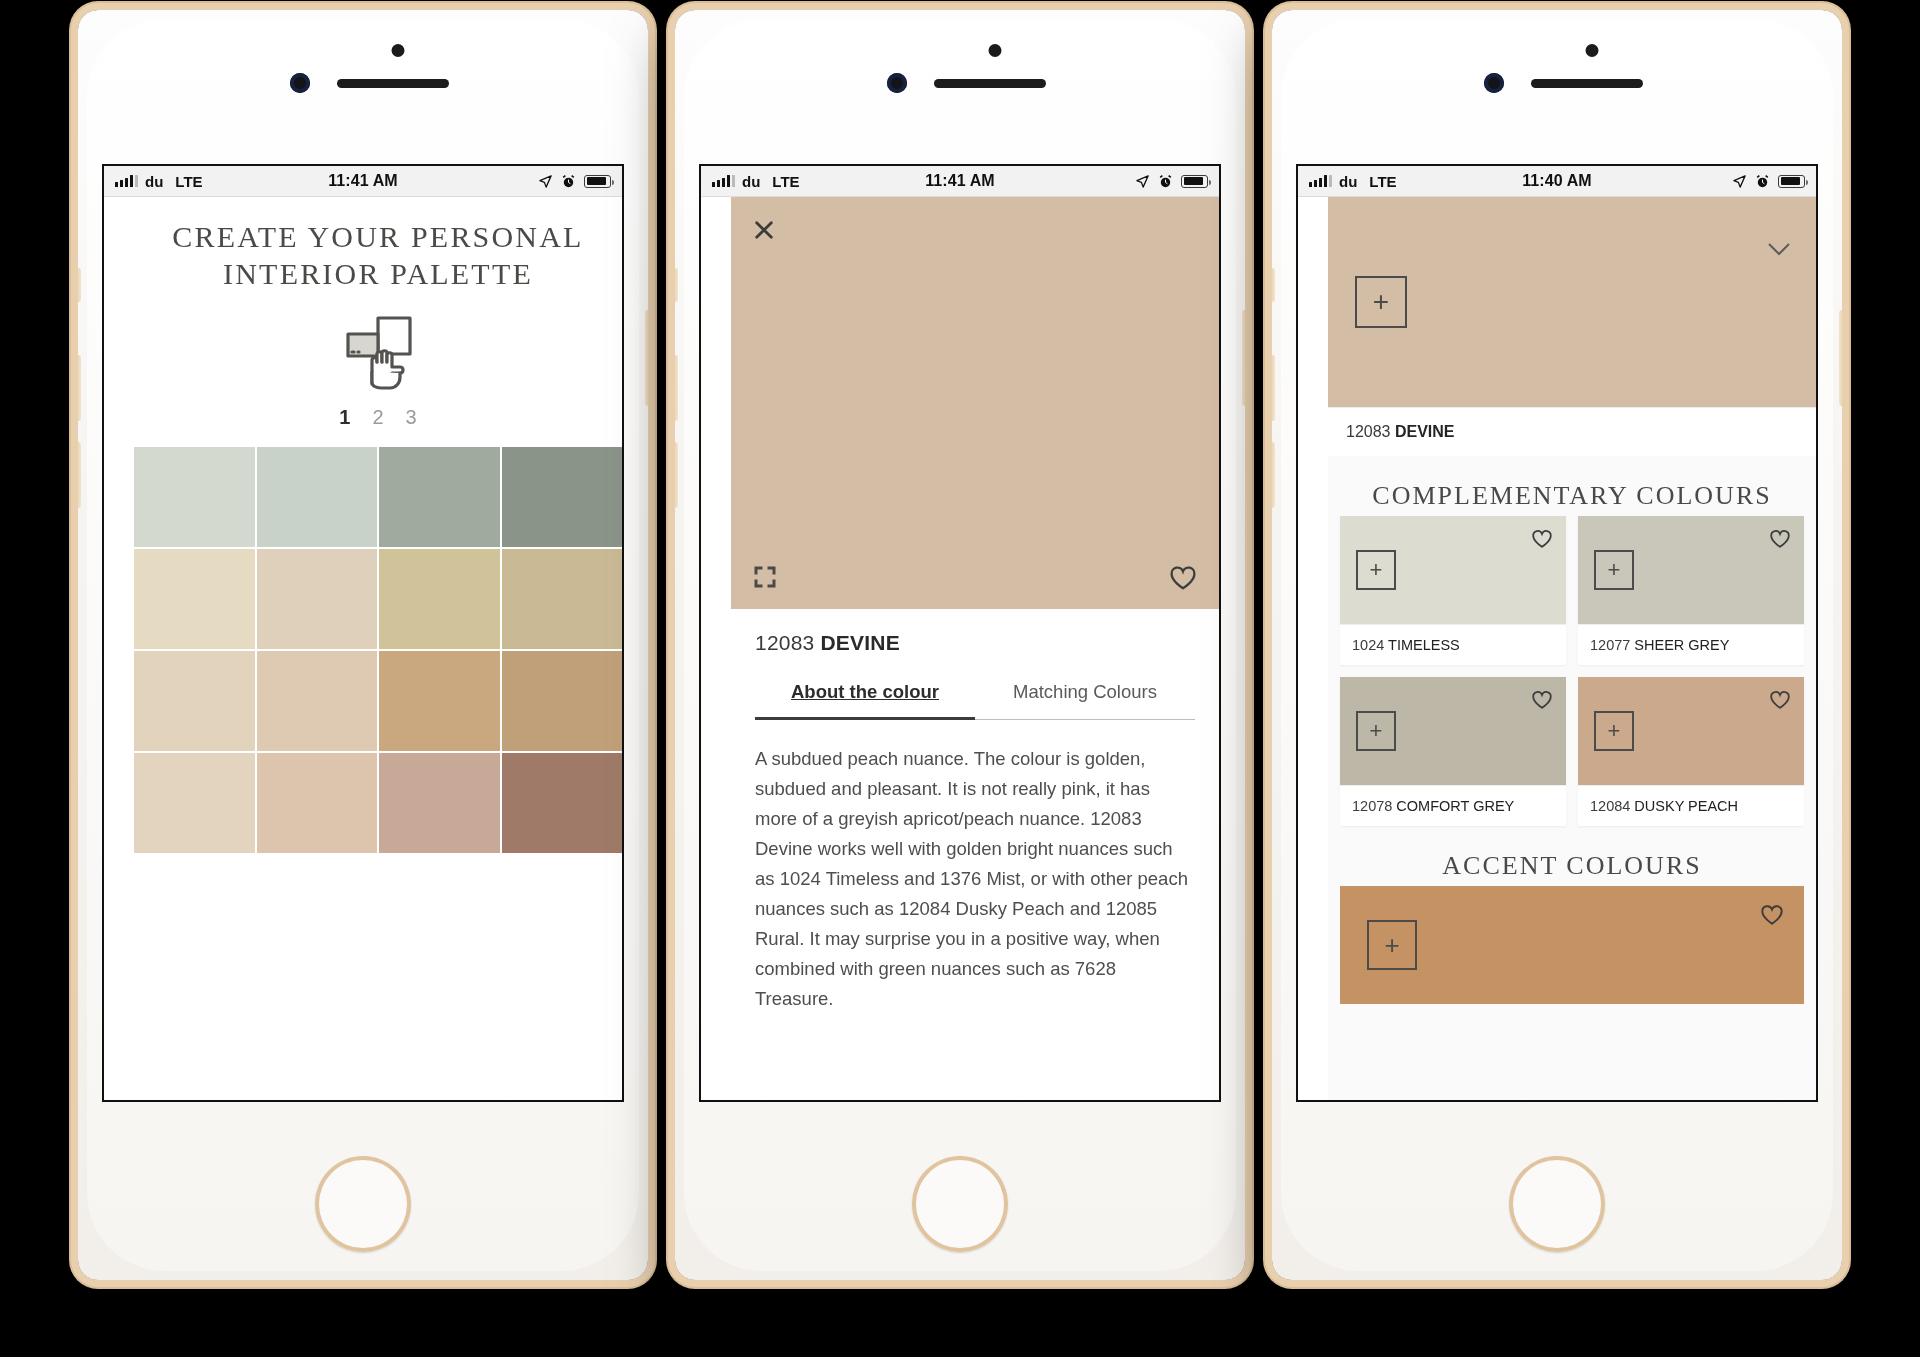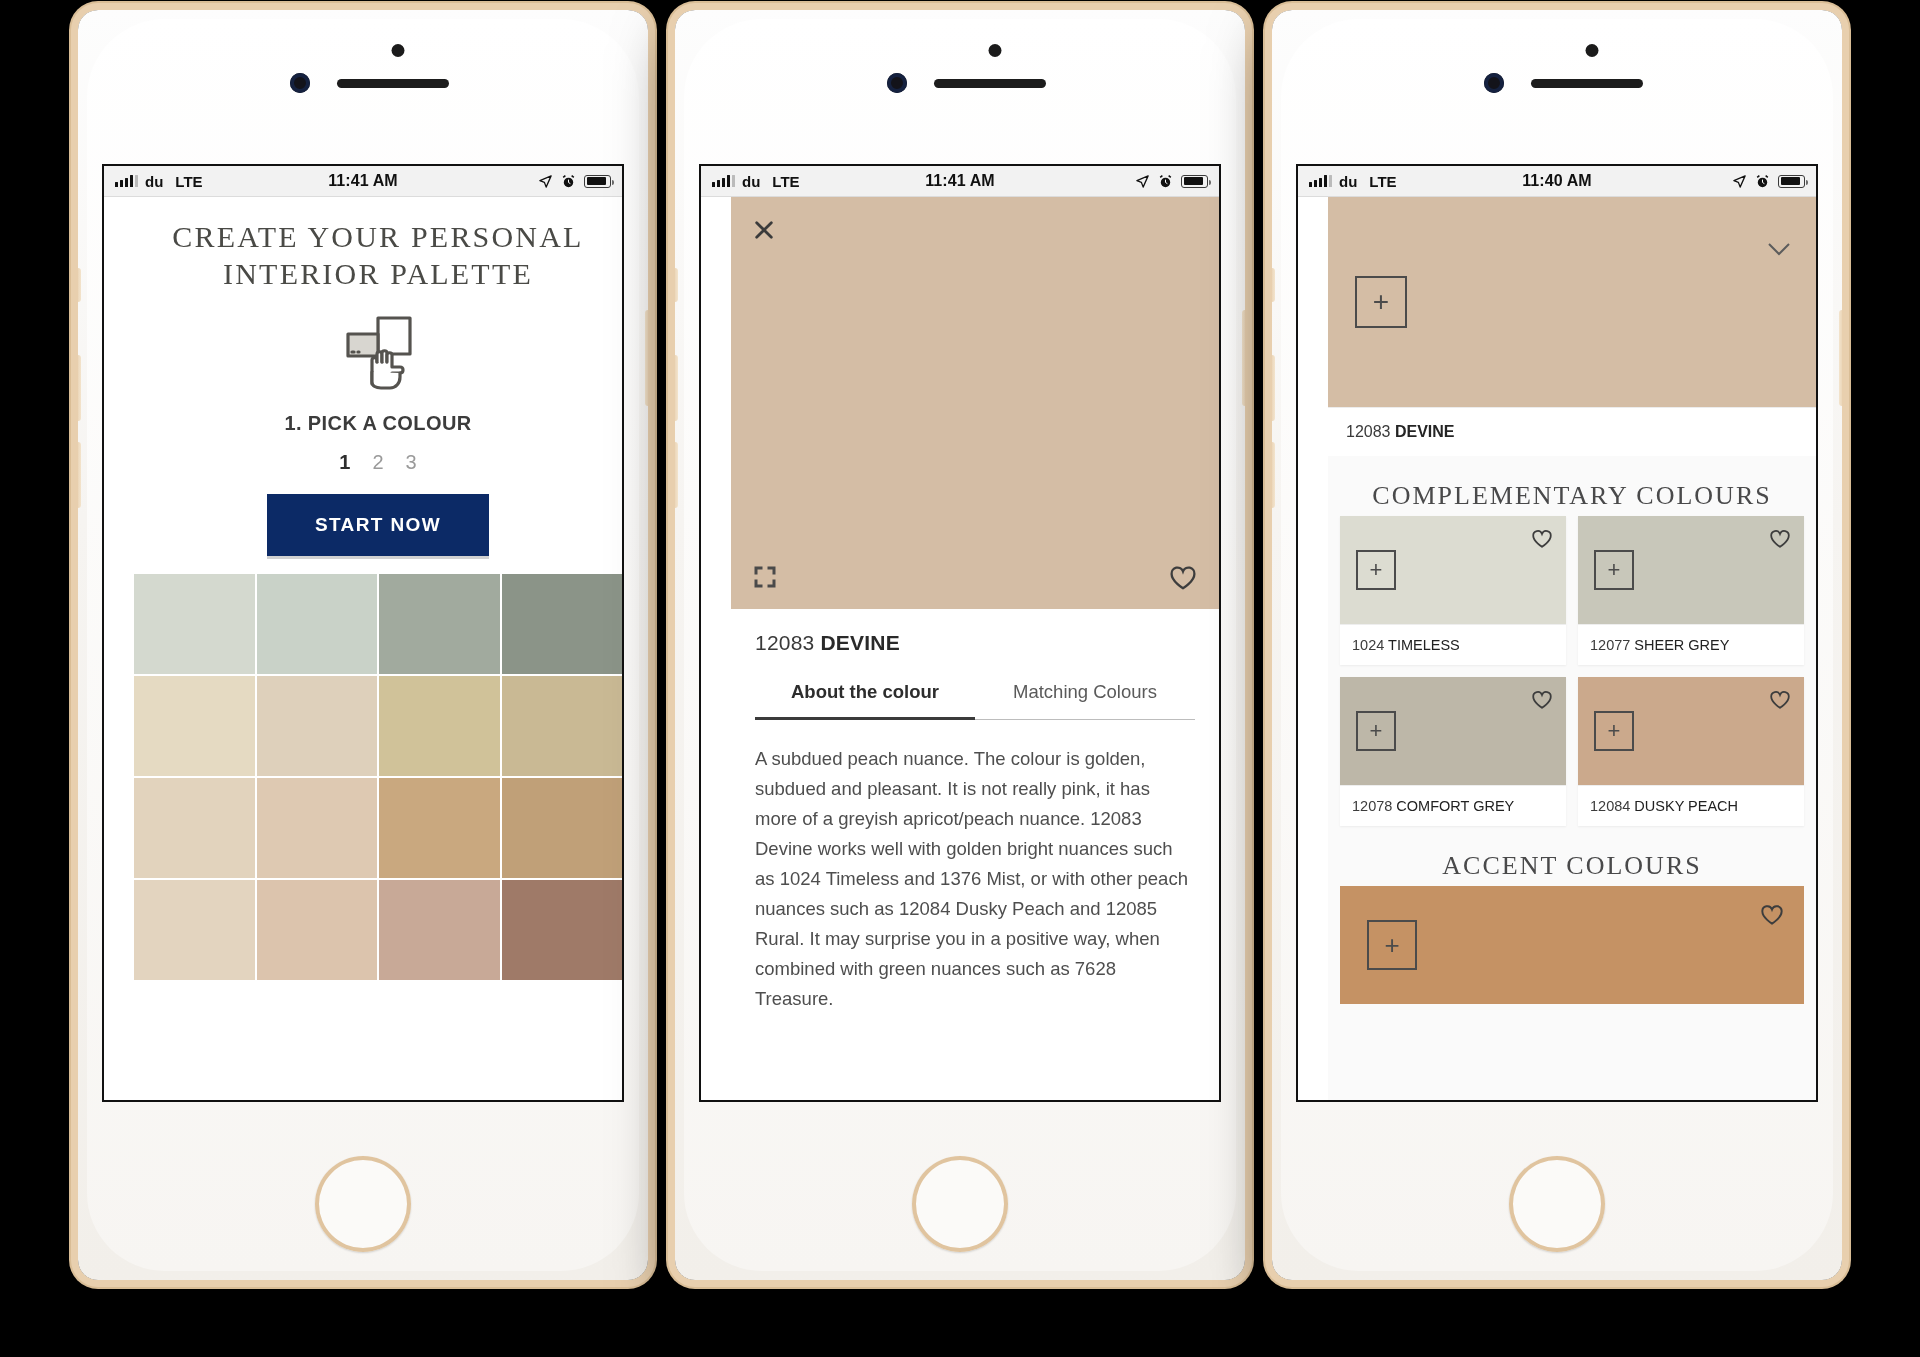--- a/index.html
+++ b/index.html
@@ -191,21 +191,21 @@
   .colour-name b { font-weight: bold; color: #2a2a2a; }
 
   .tabs { display: flex; margin-top: 26px; }
   .tab {
     flex: 1; text-align: center;
     font-size: 18.5px; color: #5a5a5a;
     padding-bottom: 14px;
     border-bottom: 1.4px solid #bdbdbd;
     cursor: pointer;
   }
-  .tab.active { font-weight: bold; color: #2d2d2d; border-bottom: 3.6px solid #3b3b3b; }
+  .tab.active { font-weight: bold; color: #2d2d2d; border-bottom: 3.6px solid #3b3b3b; text-decoration: underline; }
 
   .p2-desc {
     padding: 24px 24px 0;
     font-size: 18.5px;
     line-height: 1.62;
     color: #4e4e4e;
   }
 
   
   .p3-scroll { background: #fafafa; }
@@ -322,29 +322,27 @@
               <rect x="16" y="22" width="30" height="22" fill="#d8d6d0"></rect>
               <path d="M20 40h7" stroke-dasharray="2 4"></path>
               <path d="M40 72V48c0-3 5-3 5 0v2" fill="#fff"></path>
               <path d="M45 50v-8c0-3 5-3 5 0v8" fill="#fff"></path>
               <path d="M50 50v-9c0-3 5-3 5 0v9" fill="#fff"></path>
               <path d="M55 50v-7c0-3 5-3 5 0v12h8c4 0 4 6 0 6h-8" fill="#fff"></path>
               <path d="M40 60v10c0 4 4 6 9 6h9c6 0 10-5 10-11v-4" fill="#fff"></path>
             </svg>
           </div>
 
-          <div class="step-label">1. PICK A COLOUR</div>
 
           <div class="steps">
             <span class="active">1</span>
             <span>2</span>
             <span>3</span>
           </div>
 
-          <button class="start-now">START NOW</button>
         </div>
 
         <div class="swatch-grid">
           <div class="swatch" style="background-color: rgb(212, 217, 207);"></div>
           <div class="swatch" style="background-color: rgb(201, 210, 200);"></div>
           <div class="swatch" style="background-color: rgb(161, 170, 158);"></div>
           <div class="swatch" style="background-color: rgb(139, 148, 136);"></div>
           <div class="swatch" style="background-color: rgb(229, 218, 194);"></div>
           <div class="swatch" style="background-color: rgb(222, 208, 187);"></div>
           <div class="swatch" style="background-color: rgb(208, 194, 153);"></div>

